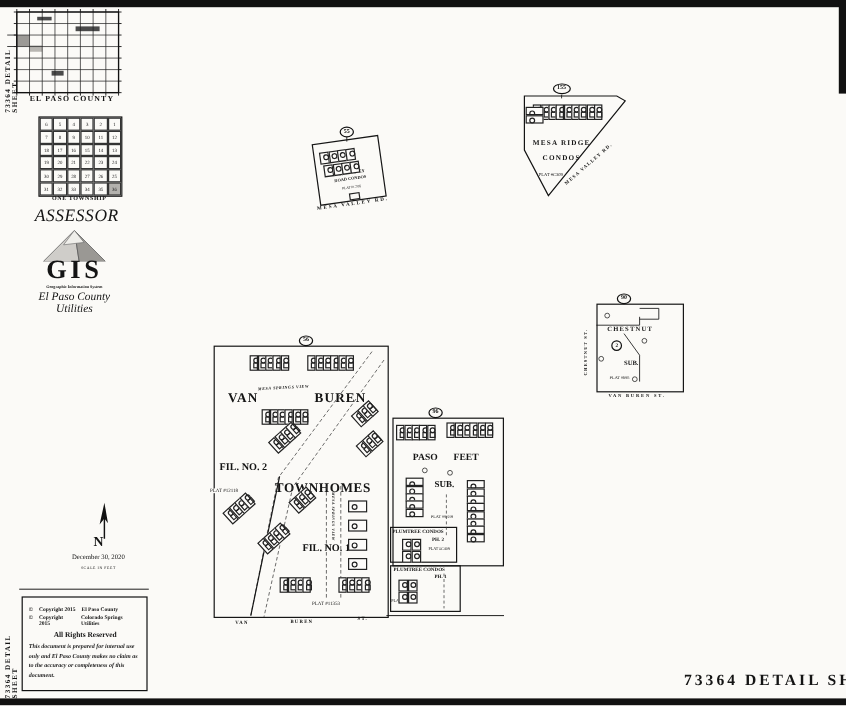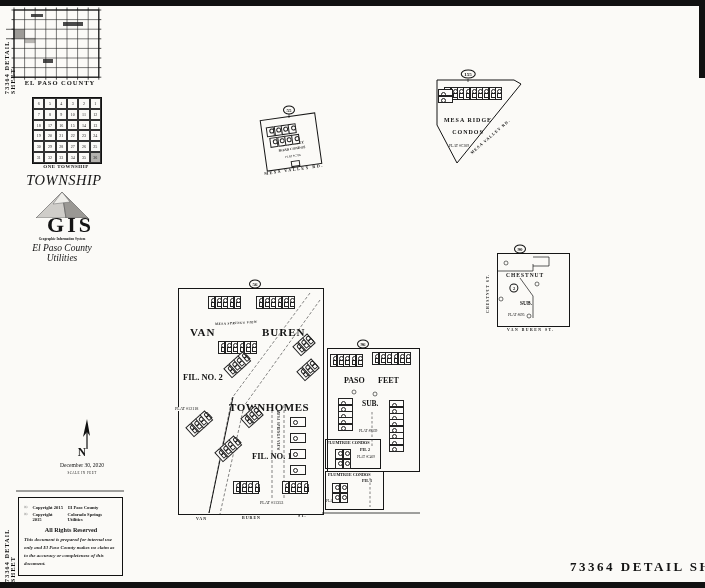--- a/index.html
+++ b/index.html
@@ -152,27 +152,27 @@
       <div class="tc">25</div>
       <div class="tc">31</div>
       <div class="tc">32</div>
       <div class="tc">33</div>
       <div class="tc">34</div>
       <div class="tc">35</div>
       <div class="tc shade">36</div>
     </div>
   <div class="lbl bold ctr" style="left:26px;top:164px;width:80px;font-size:5px;letter-spacing:0.5px;">ONE TOWNSHIP</div>
 
-  <div class="lbl ital ctr" style="left:16px;top:173px;width:96px;font-size:14.5px;letter-spacing:0.5px;">TOWNSHIP</div>
+  <div class="lbl ital ctr" style="left:16px;top:173px;width:96px;font-size:14.5px;letter-spacing:0.5px;">ASSESSOR</div>
   <svg class="abs" style="left:36px;top:192px;" width="52" height="26">
     <polygon points="26,0 0,26 30,26" fill="#cfcdc9" stroke="#555" stroke-width="0.6"></polygon>
     <polygon points="26,0 30,26 52,26" fill="#9a9894" stroke="#555" stroke-width="0.6"></polygon>
     <polygon points="26,0 17,12 34,10" fill="#efeeea" stroke="#666" stroke-width="0.5"></polygon>
   </svg>
-  <div class="lbl bold ctr" style="left:30px;top:214px;width:64px;font-size:22px;letter-spacing:3px;text-align:right;">GIS</div>
+  <div class="lbl bold ctr" style="left:30px;top:214px;width:64px;font-size:22px;letter-spacing:3px;">GIS</div>
   <div class="lbl ctr" style="left:26px;top:238px;width:72px;font-size:3.4px;font-weight:bold;">Geographic Information System</div>
   <div class="lbl ital ctr" style="left:22px;top:244px;width:80px;font-size:9.5px;">El Paso County</div>
   <div class="lbl ital ctr" style="left:22px;top:254px;width:80px;font-size:9.5px;">Utilities</div>
 
   <div class="lbl bold ctr" style="left:67px;top:447px;width:30px;font-size:11.5px;">N</div>
   <div class="lbl ctr" style="left:32px;top:463px;width:100px;font-size:5.6px;">December 30, 2020</div>
   <div class="lbl ctr" style="left:32px;top:472px;width:100px;font-size:3.2px;letter-spacing:0.5px;">SCALE IN FEET</div>
 
   <div id="crbox">
     <div class="cr-row">
@@ -260,21 +260,21 @@
     <div class="lbl bold" style="left:520px;top:301px;font-size:5.5px;">SUB.</div>
     <div class="lbl" style="left:508px;top:314px;font-size:3.6px;">PLAT #695</div>
     <div class="lbl bold" style="left:487px;top:313px;font-size:3.8px;letter-spacing:1px;transform:rotate(-90deg);transform-origin:0 0;">CHESTNUT ST.</div>
     <div class="lbl bold" style="left:507px;top:329px;font-size:3.8px;letter-spacing:1.5px;">VAN BUREN ST.</div>
 
     <div class="box" style="left:178px;top:288px;width:144px;height:225px;"></div>
     <div class="circ" style="left:255px;top:284px;">56</div>
     <div class="lbl bold" style="left:190px;top:327px;font-size:11px;letter-spacing:1px;">VAN</div>
     <div class="lbl bold" style="left:262px;top:327px;font-size:11px;letter-spacing:1px;">BUREN</div>
     <div class="lbl ital bold" style="left:215px;top:322px;font-size:3.4px;letter-spacing:0.5px;transform:rotate(-3deg);">MESA SPRINGS VIEW</div>
-    <div class="lbl bold" style="left:183px;top:373px;font-size:8.5px;">FIL. NO. 2</div>
+    <div class="lbl bold" style="left:183px;top:385px;font-size:8.5px;">FIL. NO. 2</div>
     <div class="lbl bold" style="left:229px;top:402px;font-size:11px;letter-spacing:0.5px;">TOWNHOMES</div>
     <div class="lbl" style="left:175px;top:407px;font-size:4.2px;background:#fbfaf7;">PLAT #12118</div>
     <div class="lbl bold" style="left:252px;top:452px;font-size:8.5px;">FIL. NO. 1</div>
     <div class="lbl" style="left:260px;top:501px;font-size:4.2px;">PLAT #11353</div>
     <div class="lbl bold" style="left:196px;top:517px;font-size:4px;letter-spacing:1px;">VAN</div>
     <div class="lbl bold" style="left:242px;top:516px;font-size:4px;letter-spacing:1px;">BUREN</div>
     <div class="lbl bold" style="left:298px;top:514px;font-size:4px;letter-spacing:1px;">ST.</div>
     <div class="lbl ital bold" style="left:279px;top:410px;font-size:3.2px;letter-spacing:0.5px;transform:rotate(90deg);transform-origin:0 0;">MESA SPRINGS VIEW</div>
 
     <div class="box" style="left:327px;top:348px;width:91px;height:122px;"></div>

